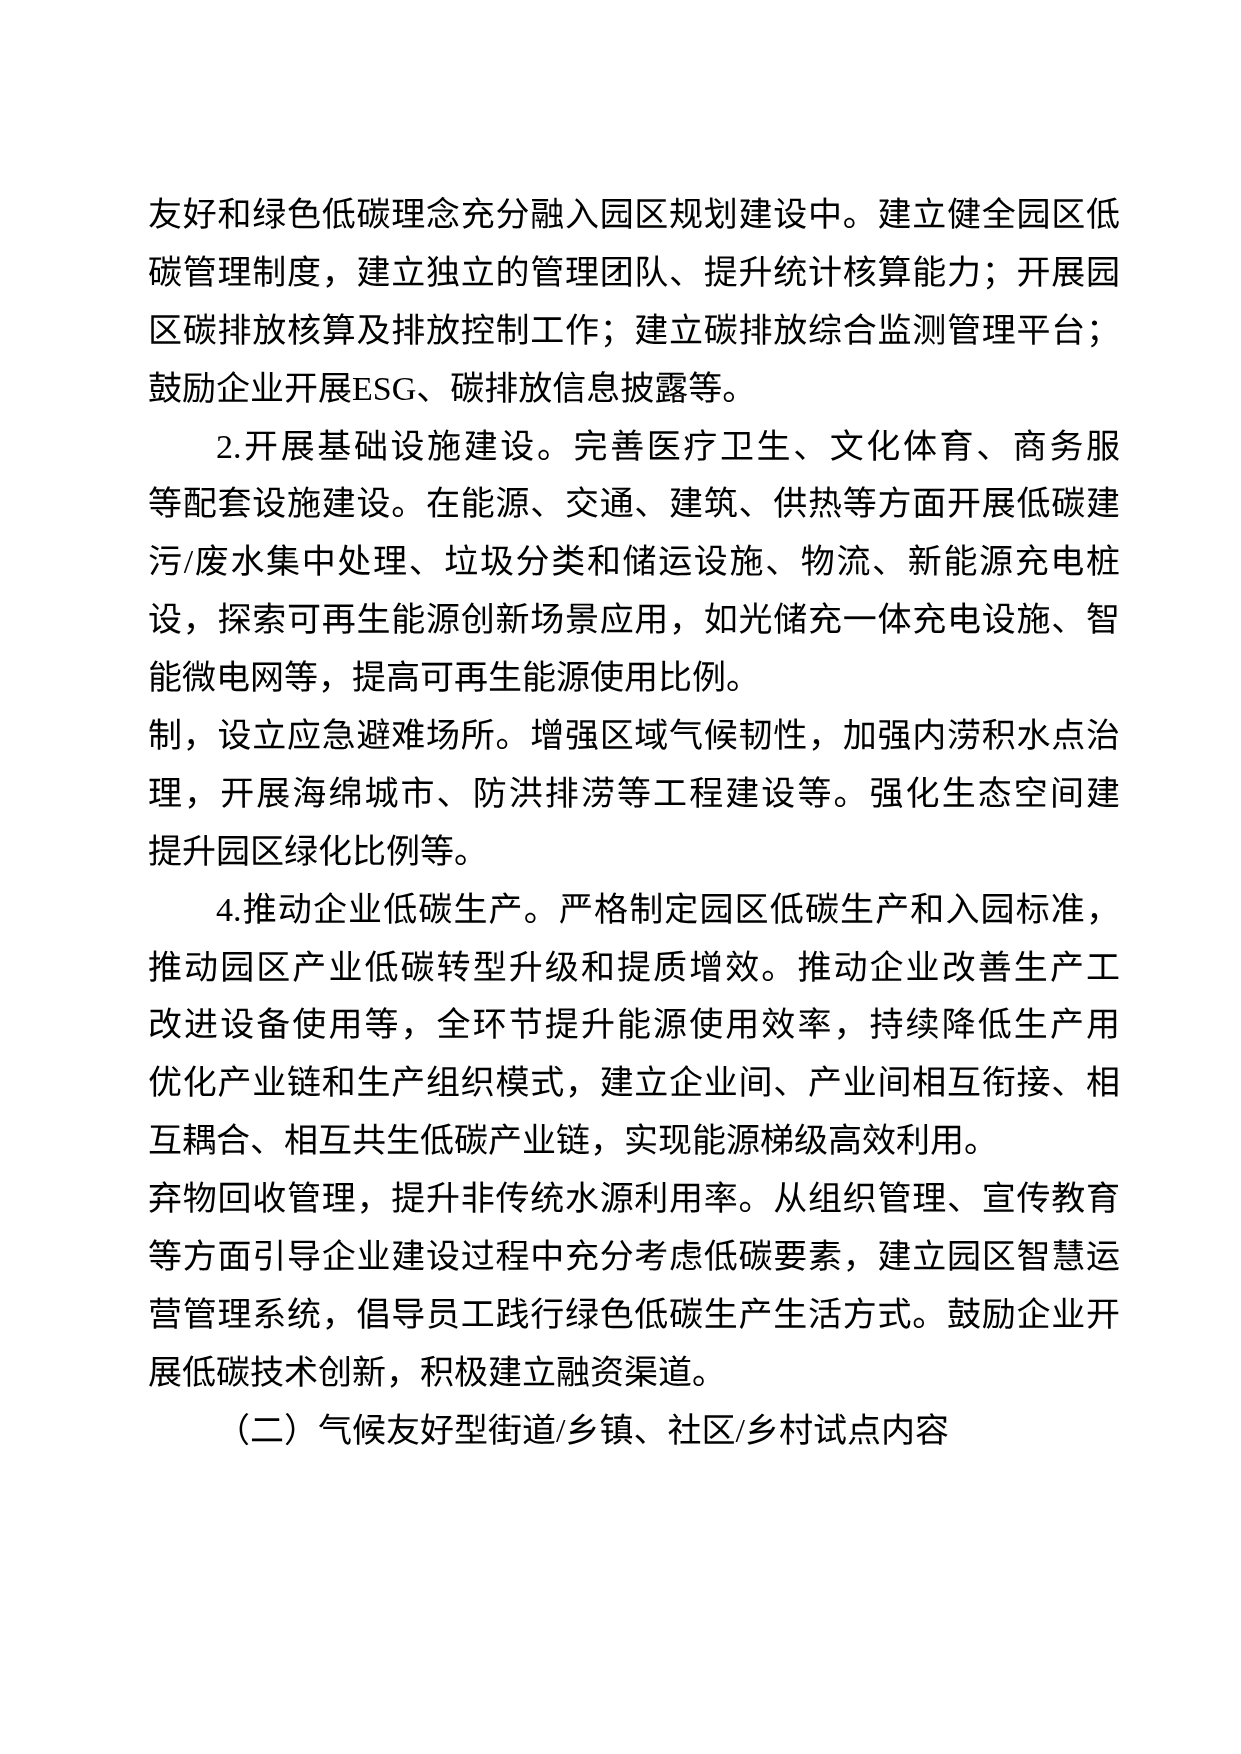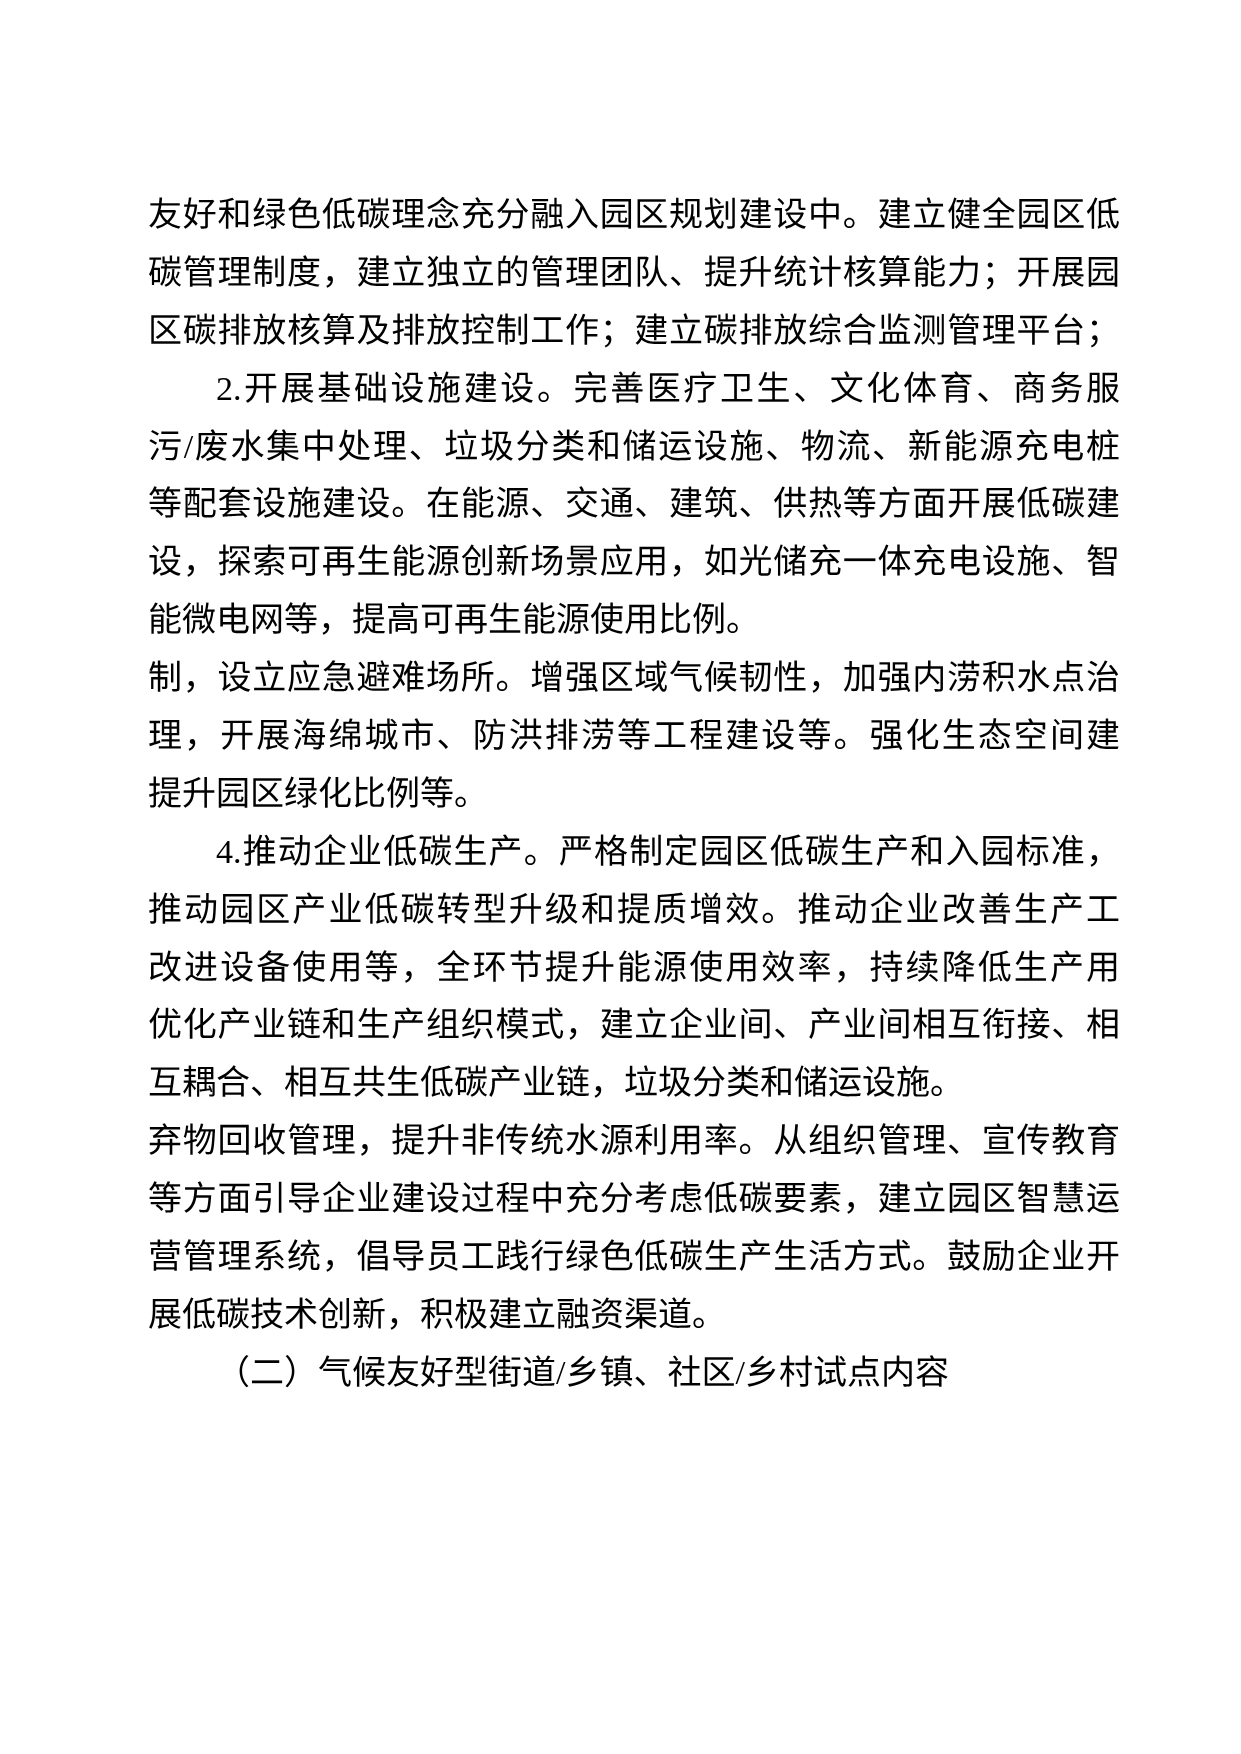--- a/index.html
+++ b/index.html
@@ -47,39 +47,40 @@
 </style>
 </head>
 <body>
 
 <div class="page">
   <div class="body-block">
       <div class="paragraph">
         <div class="line fill">友好和绿色低碳理念充分融入园区规划建设中。建立健全园区低</div>
         <div class="line fill">碳管理制度，建立独立的管理团队、提升统计核算能力；开展园</div>
         <div class="line fill">区碳排放核算及排放控制工作；建立碳排放综合监测管理平台；</div>
+        <div class="line">鼓励企业开展ESG、碳排放信息披露等。</div>
       </div>
       <div class="paragraph">
         <div class="line fill indent">2.开展基础设施建设。完善医疗卫生、文化体育、商务服务、</div>
+        <div class="line fill">等配套设施建设。在能源、交通、建筑、供热等方面开展低碳建</div>
         <div class="line fill">污/废水集中处理、垃圾分类和储运设施、物流、新能源充电桩</div>
-        <div class="line fill">等配套设施建设。在能源、交通、建筑、供热等方面开展低碳建</div>
         <div class="line fill">设，探索可再生能源创新场景应用，如光储充一体充电设施、智</div>
         <div class="line">能微电网等，提高可再生能源使用比例。</div>
       </div>
       <div class="paragraph">
         <div class="line fill">制，设立应急避难场所。增强区域气候韧性，加强内涝积水点治</div>
         <div class="line fill">理，开展海绵城市、防洪排涝等工程建设等。强化生态空间建设，</div>
         <div class="line">提升园区绿化比例等。</div>
       </div>
       <div class="paragraph">
         <div class="line fill indent">4.推动企业低碳生产。严格制定园区低碳生产和入园标准，</div>
         <div class="line fill">推动园区产业低碳转型升级和提质增效。推动企业改善生产工艺、</div>
         <div class="line fill">改进设备使用等，全环节提升能源使用效率，持续降低生产用能。</div>
         <div class="line fill">优化产业链和生产组织模式，建立企业间、产业间相互衔接、相</div>
-        <div class="line">互耦合、相互共生低碳产业链，垃圾分类和储运设施。</div>
+        <div class="line">互耦合、相互共生低碳产业链，实现能源梯级高效利用。</div>
       </div>
       <div class="paragraph">
         <div class="line fill">弃物回收管理，提升非传统水源利用率。从组织管理、宣传教育</div>
         <div class="line fill">等方面引导企业建设过程中充分考虑低碳要素，建立园区智慧运</div>
         <div class="line fill">营管理系统，倡导员工践行绿色低碳生产生活方式。鼓励企业开</div>
         <div class="line">展低碳技术创新，积极建立融资渠道。</div>
       </div>
       <div class="paragraph heading">
         <div class="line indent">（二）气候友好型街道/乡镇、社区/乡村试点内容</div>
       </div>

